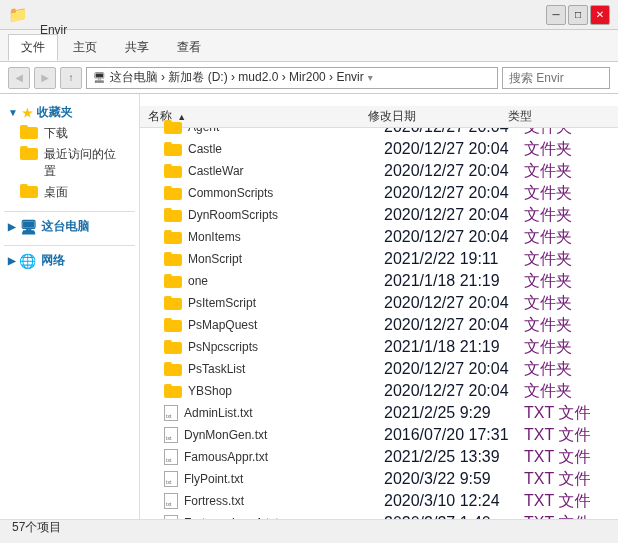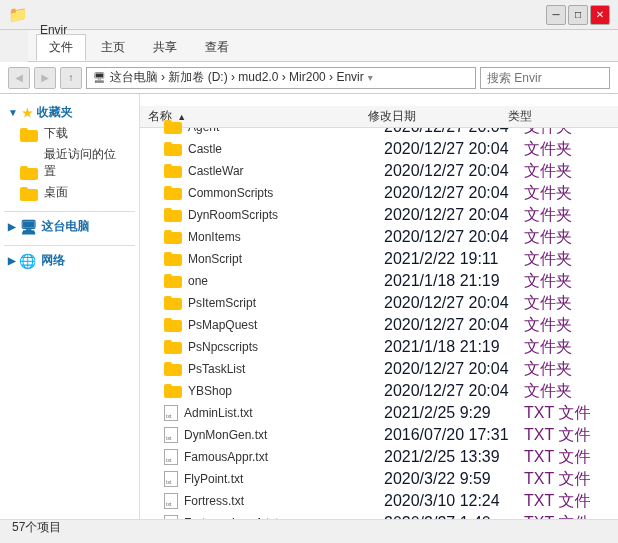--- a/index.html
+++ b/index.html
@@ -43,21 +43,20 @@
       border: 1px solid #aaa;
       border-radius: 2px;
       display: flex; align-items: center; justify-content: center;
       font-size: 10px; cursor: pointer;
     }
 
     
     .ribbon {
       background: #f5f5f5;
       border-bottom: 1px solid #ccc;
-      margin-left: 28px;
     }
     .ribbon-tabs {
       display: flex;
       padding: 4px 8px 0;
       gap: 2px;
     }
     .ribbon-tab {
       padding: 4px 12px;
       font-size: 12px;
       background: transparent;
@@ -96,21 +95,21 @@
       border: 1px solid #aaa;
       background: white;
       display: flex;
       align-items: center;
       padding: 0 6px;
       font-size: 12px;
       color: #333;
       gap: 4px;
     }
     .search-box {
-      width: 130px;
+      width: 108px;
       height: 22px;
       border: 1px solid #aaa;
       padding: 0 6px;
       font-size: 12px;
       background: white;
     }
 
     
     .main-layout {
       display: flex;
@@ -133,21 +132,21 @@
       align-items: center;
       gap: 4px;
       padding: 2px 4px;
       font-size: 12px;
       font-weight: bold;
       color: #1a6ea8;
       cursor: pointer;
     }
     .sidebar-item {
       display: flex;
-      align-items: flex-end;
+      align-items: flex-start;
       gap: 6px;
       padding: 2px 8px 2px 16px;
       font-size: 12px;
       color: #333;
       cursor: pointer;
     }
     .divider { height: 1px; background: #ddd; margin: 4px 0; }
 
     
     .file-area {

